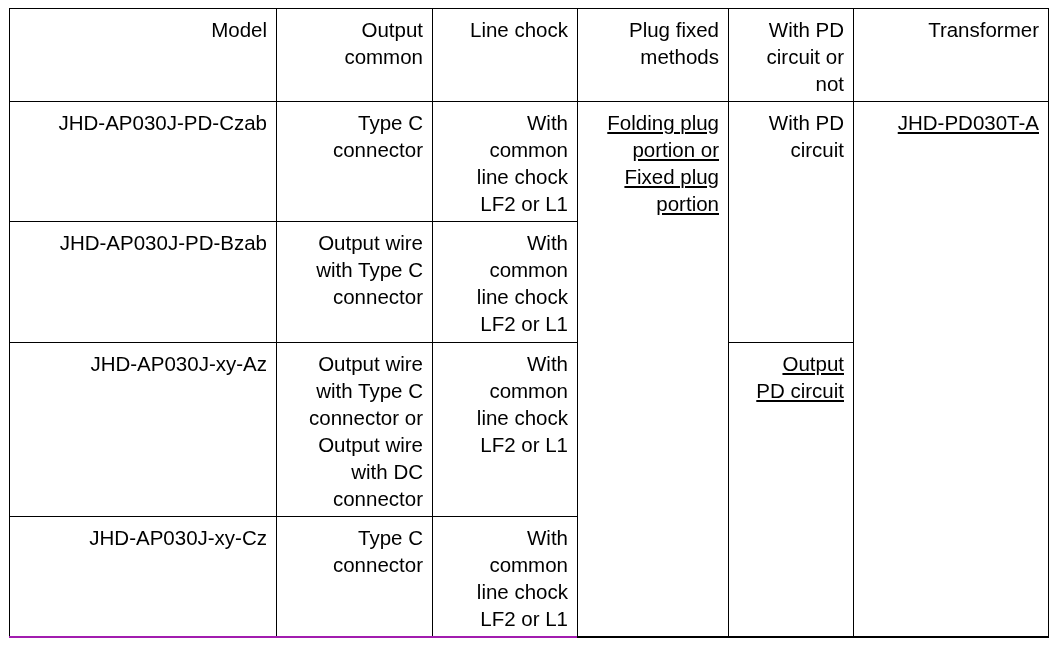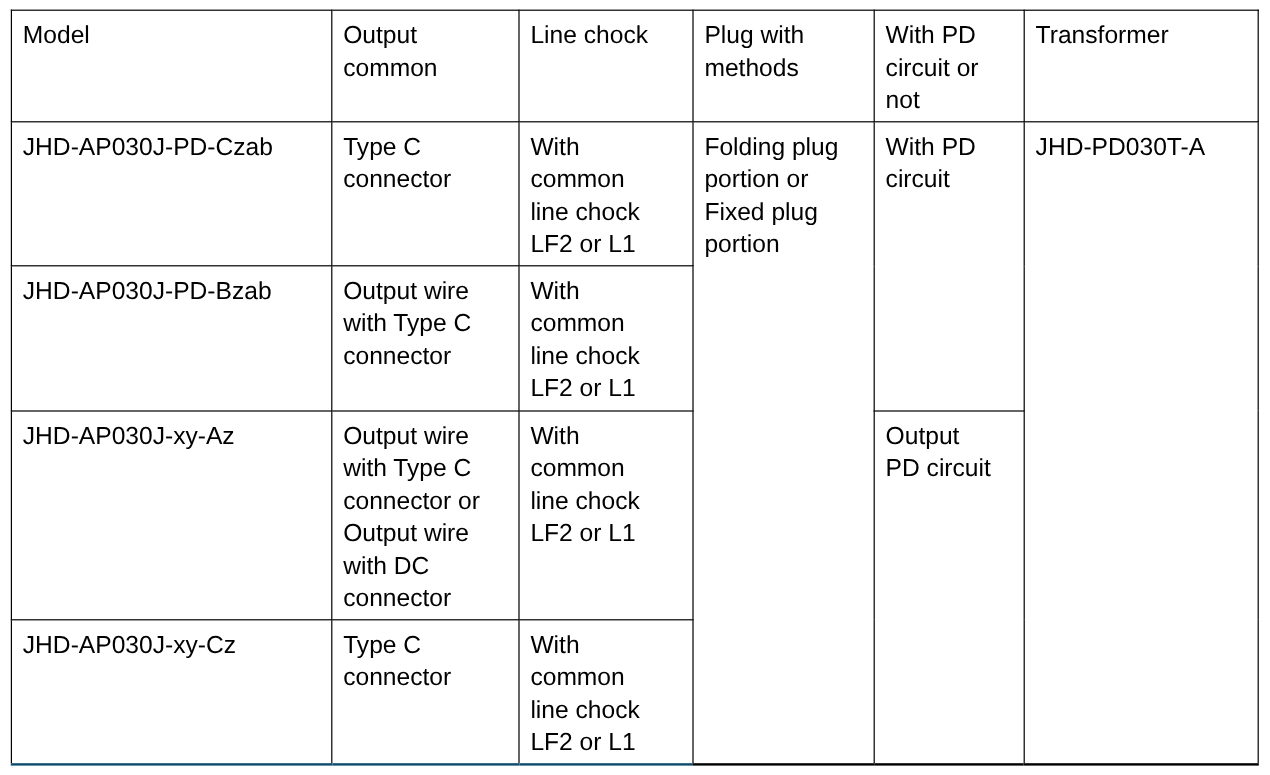--- a/index.html
+++ b/index.html
@@ -33,27 +33,29 @@
     border: 1px solid #000000;
     vertical-align: top;
     padding: 7px 9px 4px 9px;
     font-size: 20.5px;
     line-height: 1.32;
     font-weight: 400;
     color: #000000;
     box-sizing: border-box;
     word-wrap: break-word;
     overflow-wrap: break-word;
+    text-align: right;
   }
   
   table.spec-table tr.last-row > td {
-    border-bottom: 2px solid #0c4a6e;
+    border-bottom: 2px solid #a21caf;
   }
   table.spec-table td.span-bottom {
     border-bottom: 2px solid #000000;
+    text-decoration: underline;
   }
   .cell-text {
     display: block;
     white-space: pre-line;
   }
   
   col.c-model        { width: 267px; }
   col.c-output       { width: 156px; }
   col.c-chock        { width: 145px; }
   col.c-plug         { width: 151px; }
@@ -80,21 +82,21 @@
           <span class="cell-text">Model</span>
         </td>
         <td>
           <span class="cell-text">Output
 common</span>
         </td>
         <td>
           <span class="cell-text">Line chock</span>
         </td>
         <td>
-          <span class="cell-text">Plug with
+          <span class="cell-text">Plug fixed
 methods</span>
         </td>
         <td>
           <span class="cell-text">With PD
 circuit or
 not</span>
         </td>
         <td>
           <span class="cell-text">Transformer</span>
         </td>

